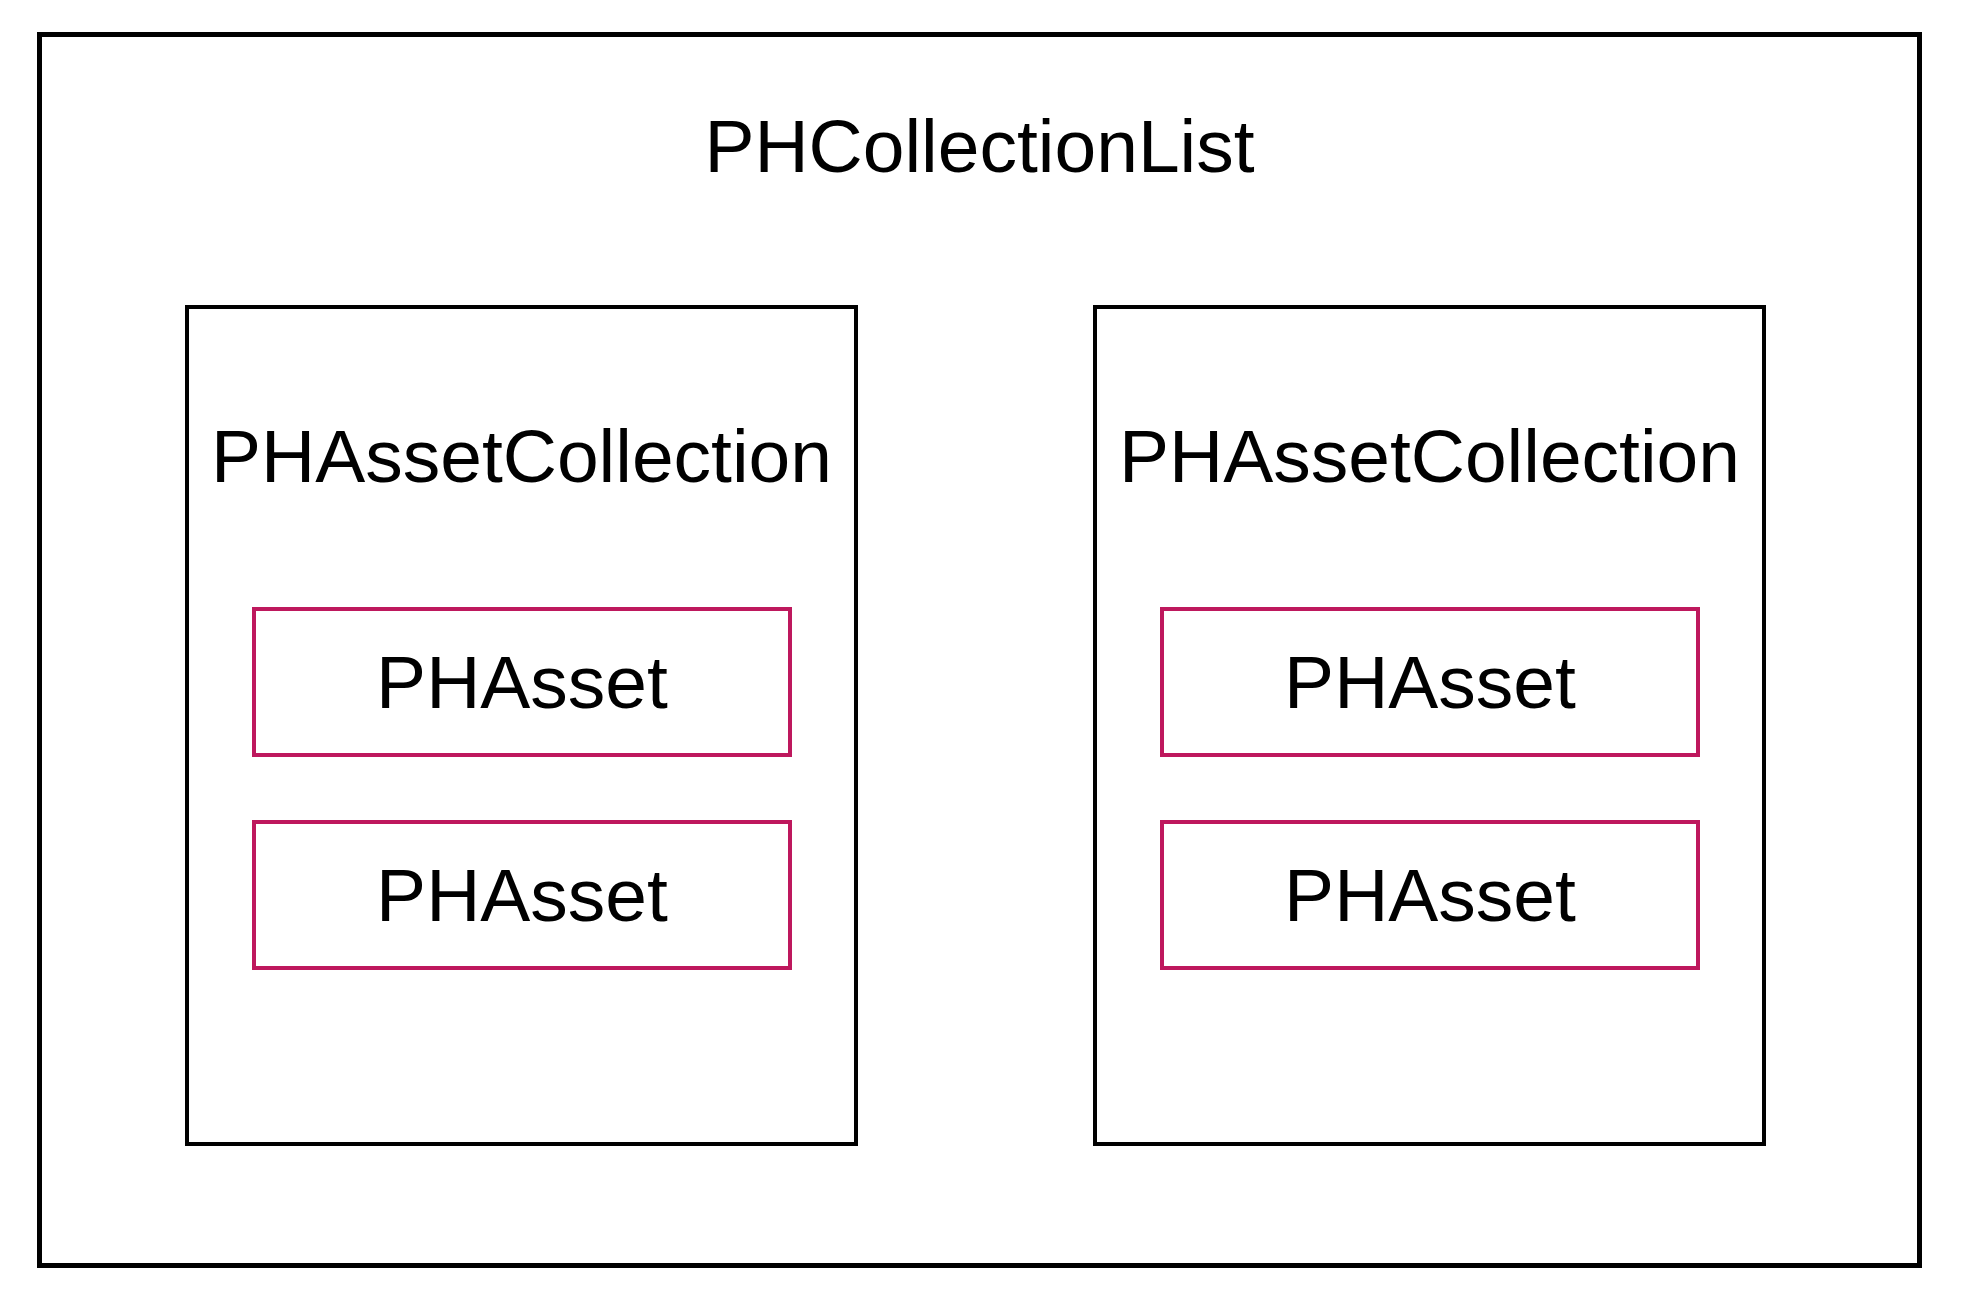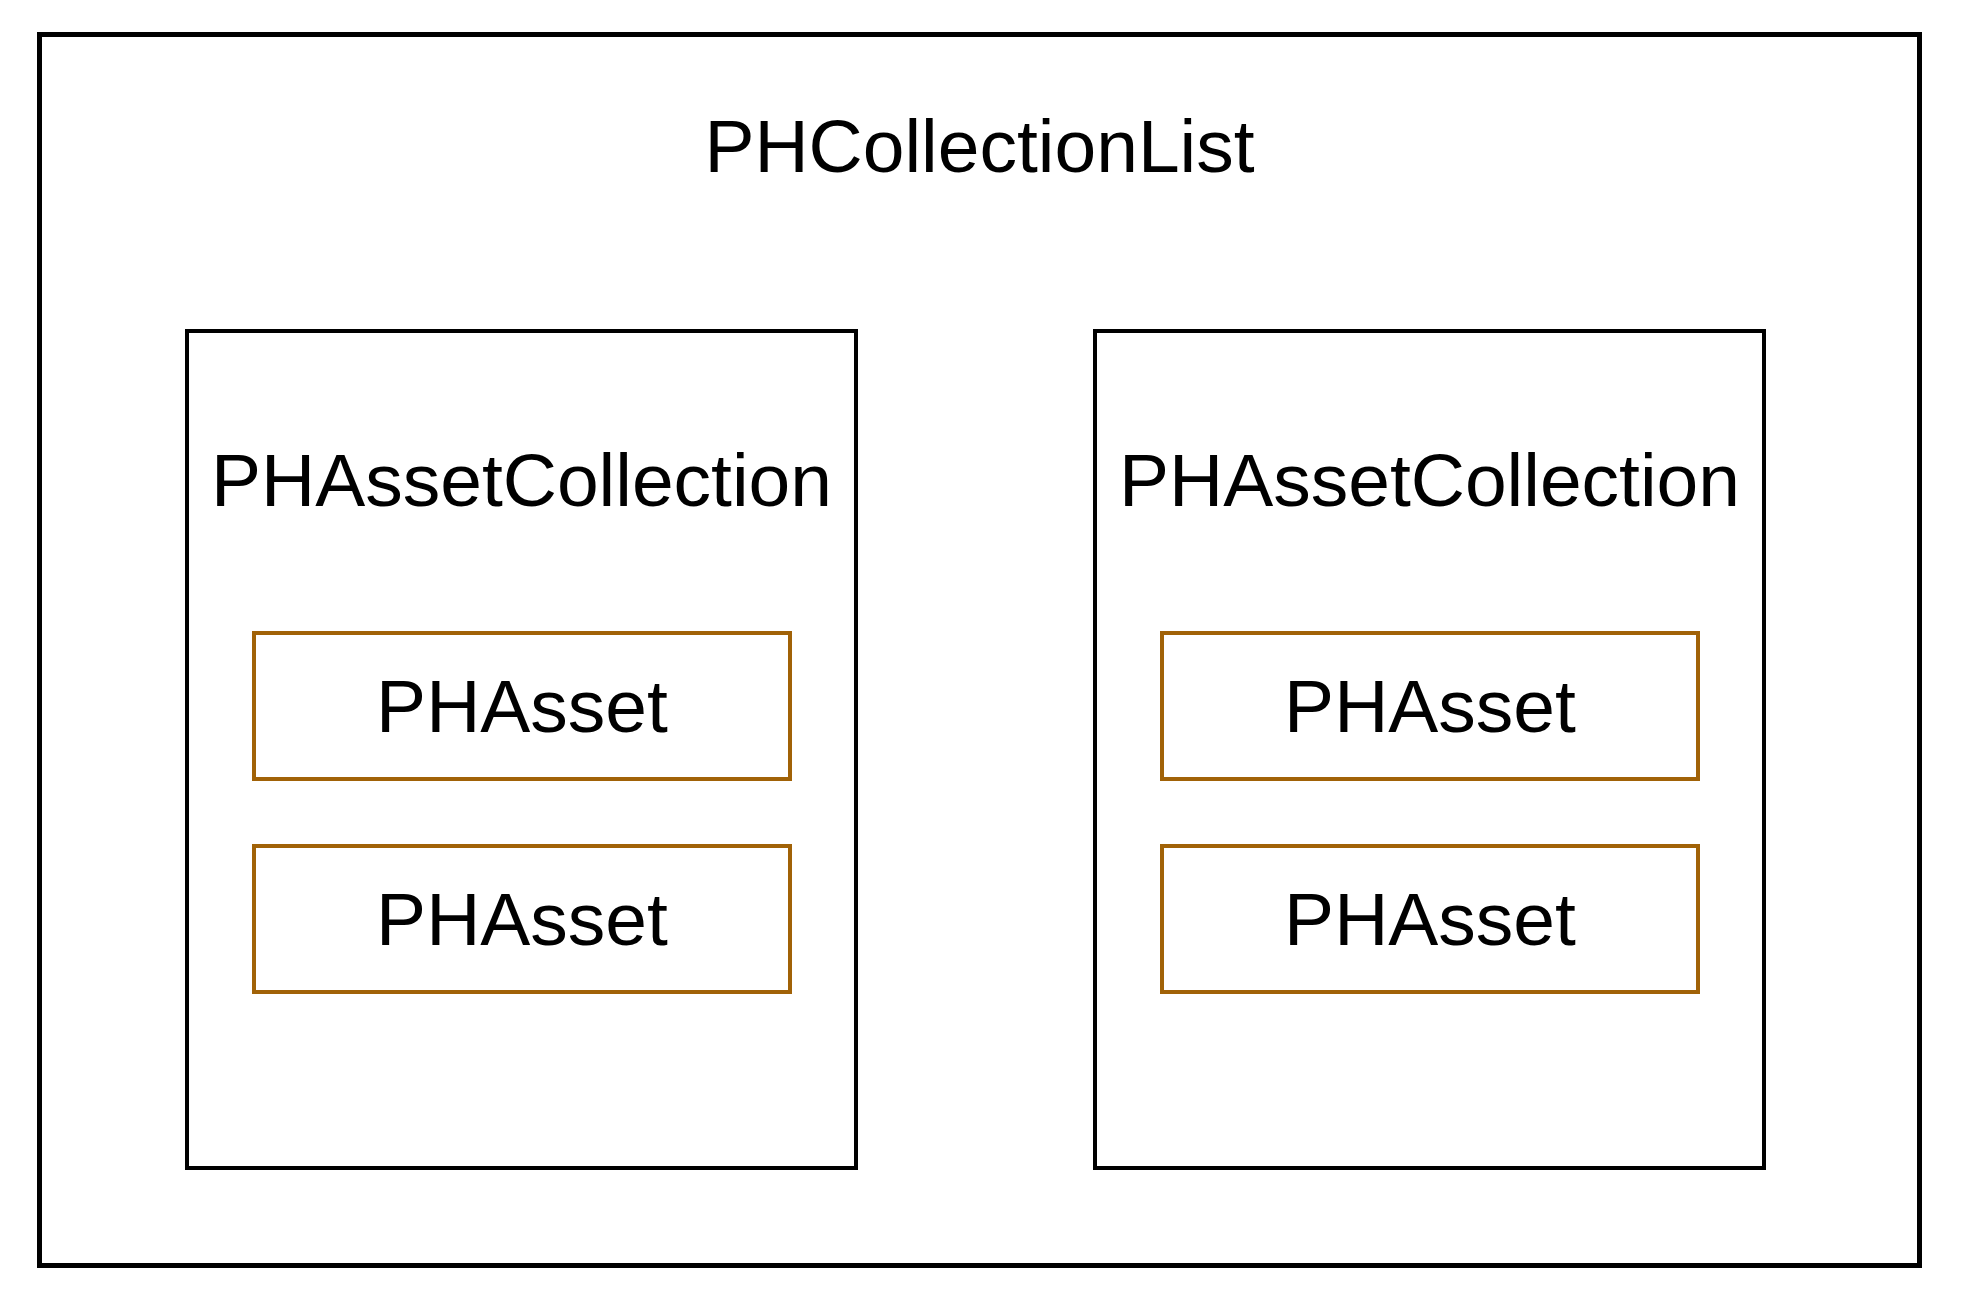--- a/index.html
+++ b/index.html
@@ -31,42 +31,42 @@
     position: absolute;
     top: 72px;
     left: 0;
     right: 0;
     text-align: center;
     font-size: 75px;
     line-height: 1;
     white-space: nowrap;
   }
   .collection-box {
-    top: 292px;
+    top: 268px;
     width: 673px;
     height: 841px;
     border: 4px solid #000000;
   }
   .collection-box.col-left  { left: 143px; }
   .collection-box.col-right { left: 1051px; }
   .collection-label {
     position: absolute;
     top: 110px;
     left: 0;
     right: 0;
     text-align: center;
     font-size: 75px;
     line-height: 1;
     white-space: nowrap;
   }
   .asset-box {
     left: 63px;
     width: 540px;
     height: 150px;
-    border: 4px solid #a16207;
+    border: 4px solid #be185d;
     display: flex;
     align-items: center;
     justify-content: center;
   }
   .asset-box.asset-1 { top: 298px; }
   .asset-box.asset-2 { top: 511px; }
   .asset-label {
     font-size: 75px;
     line-height: 1;
     white-space: nowrap;

